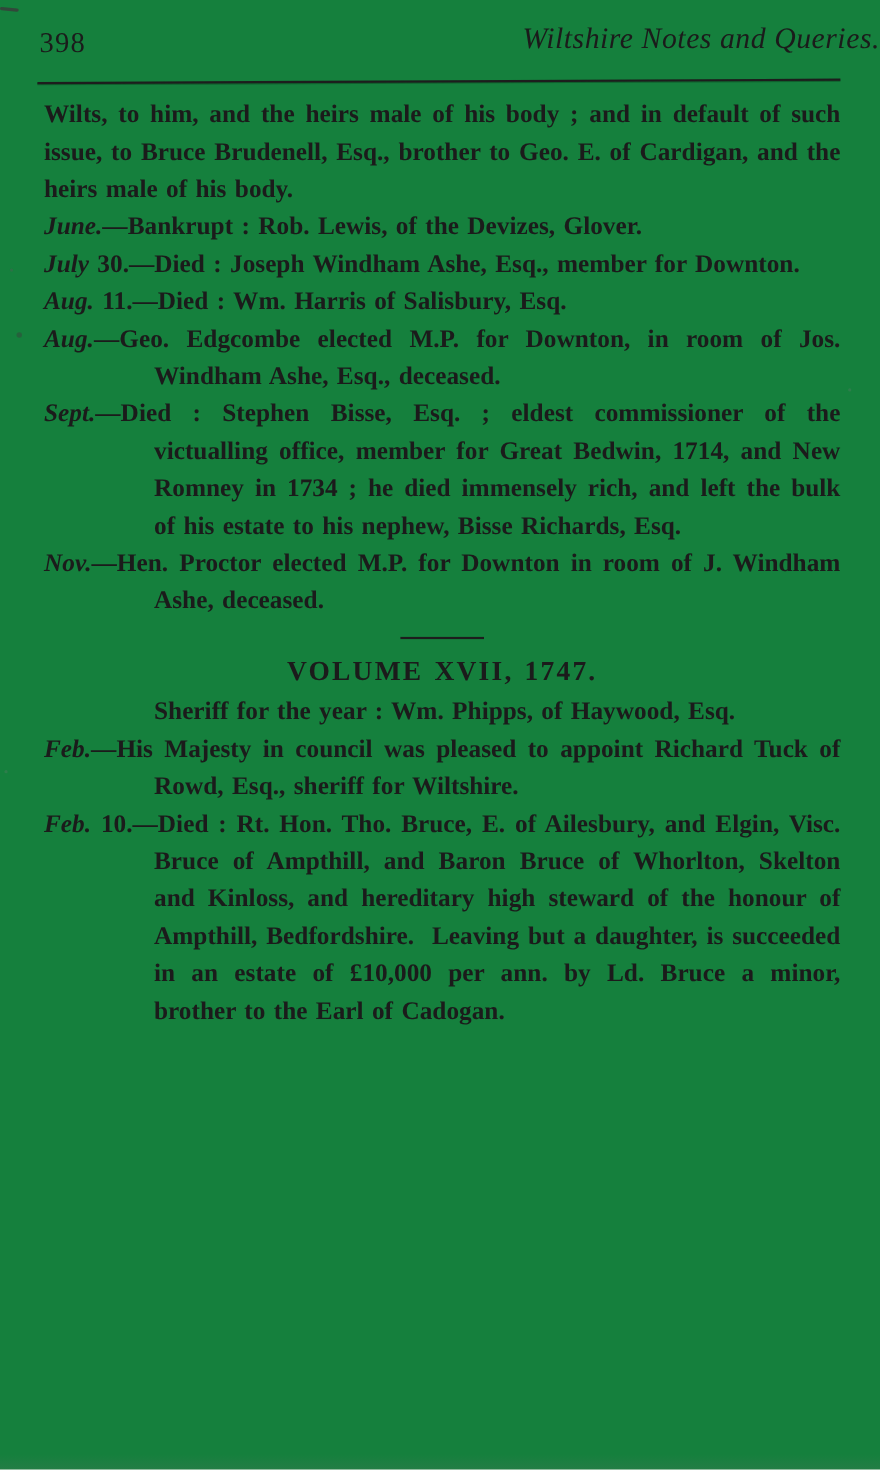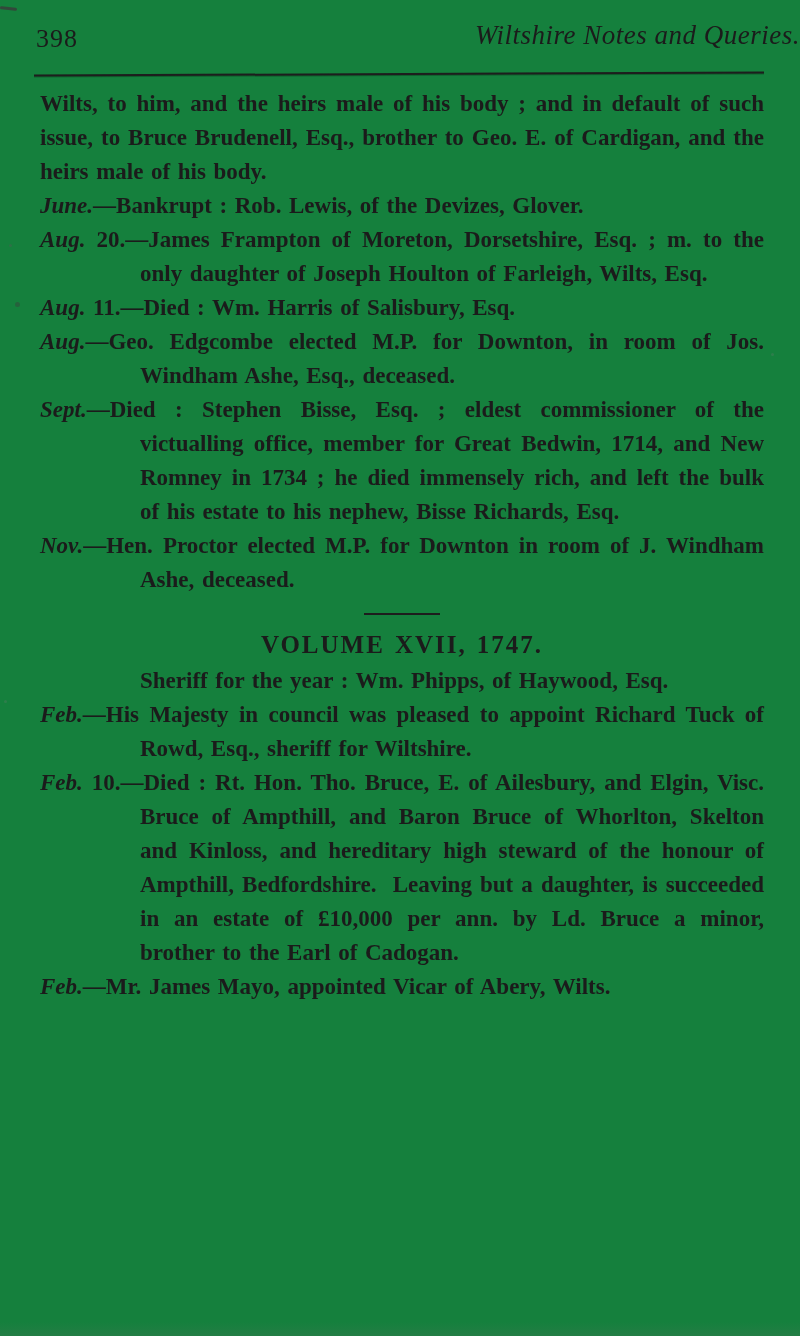--- a/index.html
+++ b/index.html
@@ -119,39 +119,38 @@
   <span class="journal-title">Wiltshire Notes and Queries.</span>
   <div class="head-rule"></div>
 
   <main class="text-block">
 
     <p class="cont">Wilts, to him, and the heirs male of his body ; and in default of such issue, to Bruce Brudenell, Esq., brother to Geo. E. of Cardigan, and the heirs male of his body.</p>
 
 
     <p class="entry"><span class="m">June.</span><span class="d"></span><span class="t">—Bankrupt : Rob. Lewis, of the Devizes, Glover.</span></p>
 
+    <p class="entry"><span class="m">July</span><span class="d"> 30.</span><span class="t">—Died : Joseph Windham Ashe, Esq., member for Downton.</span></p>
 
-    <p class="entry"><span class="m">Aug.</span><span class="d"> 20.</span><span class="t">—James Frampton of Moreton, Dorsetshire, Esq. ; m. to the only daughter of Joseph Houlton of Farleigh, Wilts, Esq.</span></p>
 
     <p class="entry"><span class="m">Aug.</span><span class="d"> 11.</span><span class="t">—Died : Wm. Harris of Salisbury, Esq.</span></p>
 
     <p class="entry"><span class="m">Aug.</span><span class="d"></span><span class="t">—Geo. Edgcombe elected M.P. for Downton, in room of Jos. Windham Ashe, Esq., deceased.</span></p>
 
     <p class="entry"><span class="m">Sept.</span><span class="d"></span><span class="t">—Died : Stephen Bisse, Esq. ; eldest commissioner of the victualling office, member for Great Bedwin, 1714, and New Romney in 1734 ; he died immensely rich, and left the bulk of his estate to his nephew, Bisse Richards, Esq.</span></p>
 
     <p class="entry"><span class="m">Nov.</span><span class="d"></span><span class="t">—Hen. Proctor elected M.P. for Downton in room of J. Windham Ashe, deceased.</span></p>
 
     <div class="divider"></div>
 
     <h2 class="vol-heading">VOLUME XVII, 1747.</h2>
 
     <p class="sheriff">Sheriff for the year : Wm. Phipps, of Haywood, Esq.</p>
 
     <p class="entry"><span class="m">Feb.</span><span class="d"></span><span class="t">—His Majesty in council was pleased to appoint Richard Tuck of Rowd, Esq., sheriff for Wiltshire.</span></p>
 
     <p class="entry"><span class="m">Feb.</span><span class="d"> 10.</span><span class="t">—Died : Rt. Hon. Tho. Bruce, E. of Ailesbury, and Elgin, Visc. Bruce of Ampthill, and Baron Bruce of Whorlton, Skelton and Kinloss, and hereditary high steward of the honour of Ampthill, Bedfordshire.&nbsp; Leaving but a daughter, is succeeded in an estate of £10,000 per ann. by Ld. Bruce a minor, brother to the Earl of Cadogan.</span></p>
 
-    <p class="entry"><span class="m">Feb.</span><span class="d"></span><span class="t">—Mr. James Mayo, appointed Vicar of Abery, Wilts.</span></p>
 
   </main>
 
   <div class="bottom-shade"></div>
 </div>
 
 </body></html>

